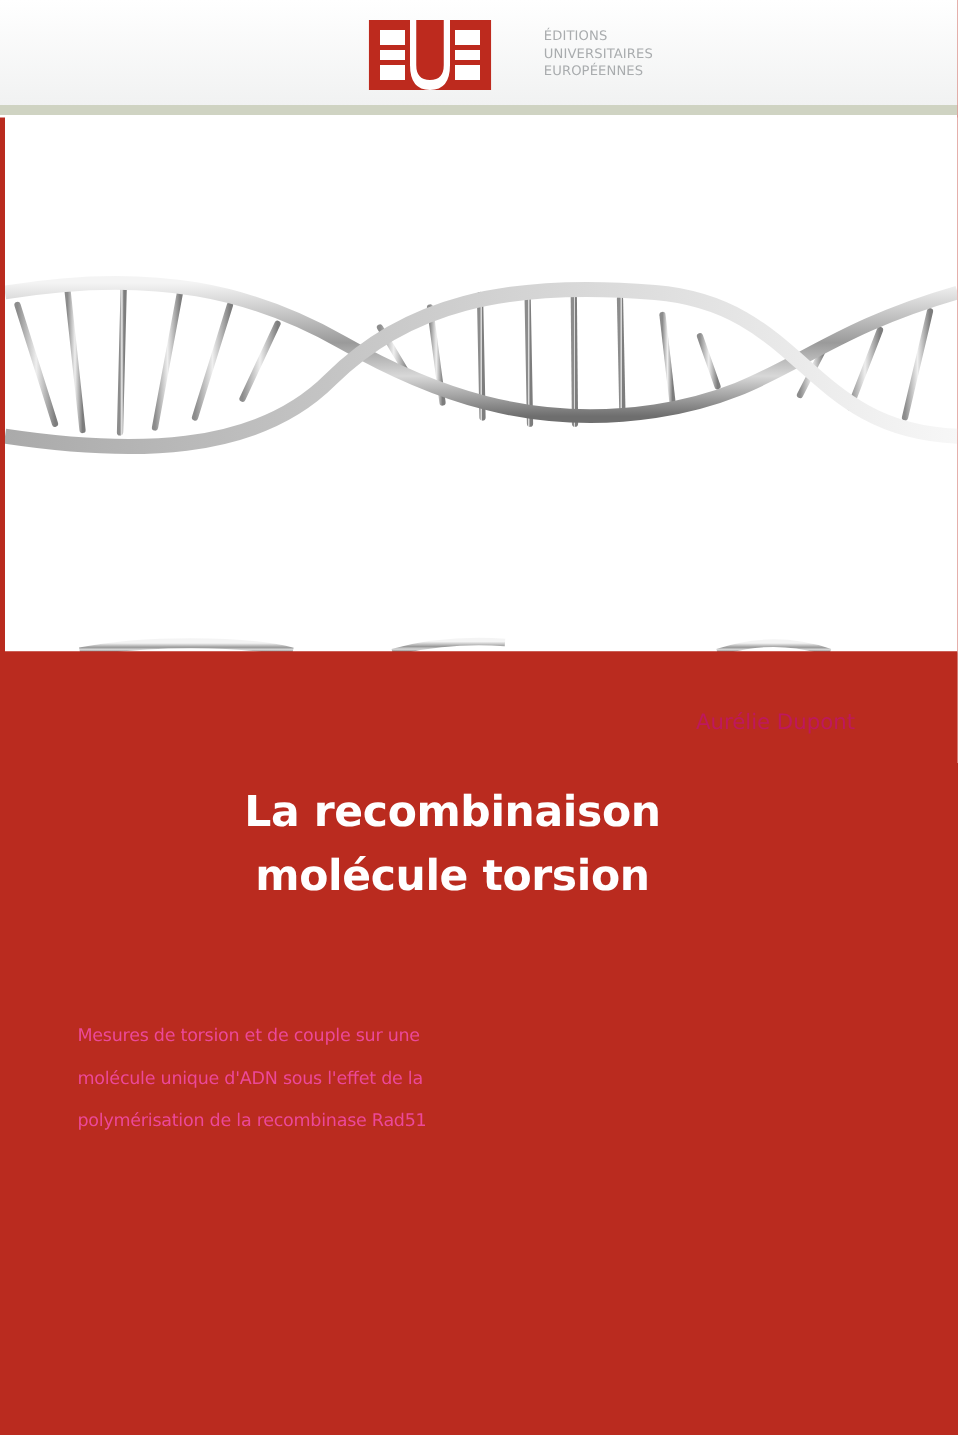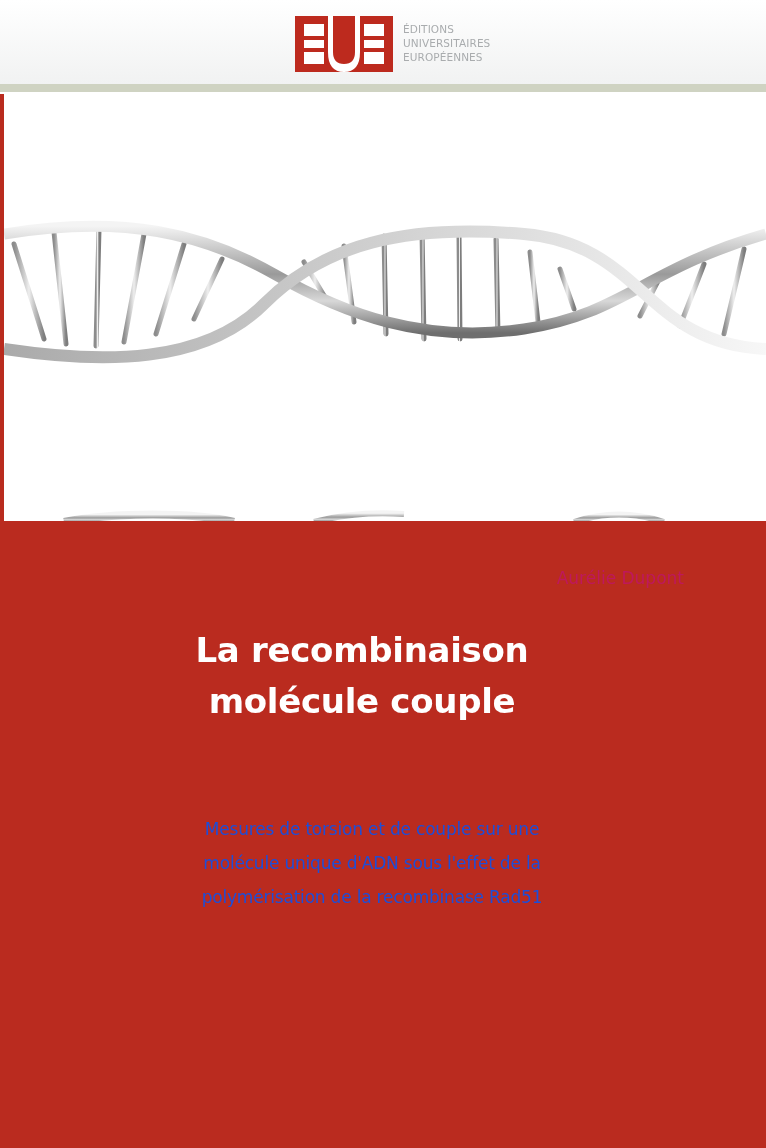--- a/index.html
+++ b/index.html
@@ -17,21 +17,21 @@
     background: #cfd3c2;
   }
   .logo {
     position: absolute; left: 295px; top: 16px; width: 98px; height: 56px;
   }
   .logo-text {
     position: absolute; left: 403px; top: 22px;
     font-family: "DejaVu Sans", sans-serif; font-size: 10.5px; line-height: 14px;
     color: #a9acae; letter-spacing: 0.1px;
   }
-  .logo-text div { white-space: nowrap; }
+  .logo-text div { white-space: nowrap; margin-left: 32px; }
   .left-stripe {
     position: absolute; left: 0; top: 94px; width: 4px; height: 428px;
     background: #b92b1e;
   }
   .dna-area {
     position: absolute; left: 4px; top: 94px; width: 762px; height: 428px;
     overflow: hidden; background: #ffffff;
   }
   .red-block {
     position: absolute; left: 0; top: 521px; width: 766px; height: 627px;
@@ -43,22 +43,22 @@
   }
   .title {
     position: absolute; right: 84px; top: 625px; width: 640px;
     text-align: center; color: #ffffff;
     font-size: 34px; font-weight: bold; line-height: 51px;
     letter-spacing: -0.3px;
   }
   .title div { white-space: nowrap; }
   .subtitle {
     position: absolute; right: 84px; top: 812px; width: 620px;
-    text-align: center; color: #1d4ed8;
-    font-size: 17px; line-height: 34px; letter-spacing: -0.2px;
+    text-align: left; color: #ec4899;
+    font-size: 14px; line-height: 34px; letter-spacing: -0.2px;
   }
   .subtitle div { white-space: nowrap; }
 </style>
 </head>
 <body>
 
 <div class="header">
   <svg class="logo" viewBox="0 0 98 56">
     <rect x="0" y="0" width="98" height="56" fill="#bd2a1e"></rect>
 
@@ -131,20 +131,20 @@
     <path d="M570 428 C 600 418, 630 418, 660 428" fill="none" stroke="url(#metal)" stroke-width="6"></path>
   </svg>
 </div>
 
 <div class="red-block"></div>
 
 <div class="author">Aurélie Dupont</div>
 
 <div class="title">
   <div>La recombinaison</div>
-  <div>molécule couple</div>
+  <div>molécule torsion</div>
 </div>
 
 <div class="subtitle">
   <div>Mesures de torsion et de couple sur une</div>
   <div>molécule unique d'ADN sous l'effet de la</div>
   <div>polymérisation de la recombinase Rad51</div>
 </div>
 
 </body></html>

